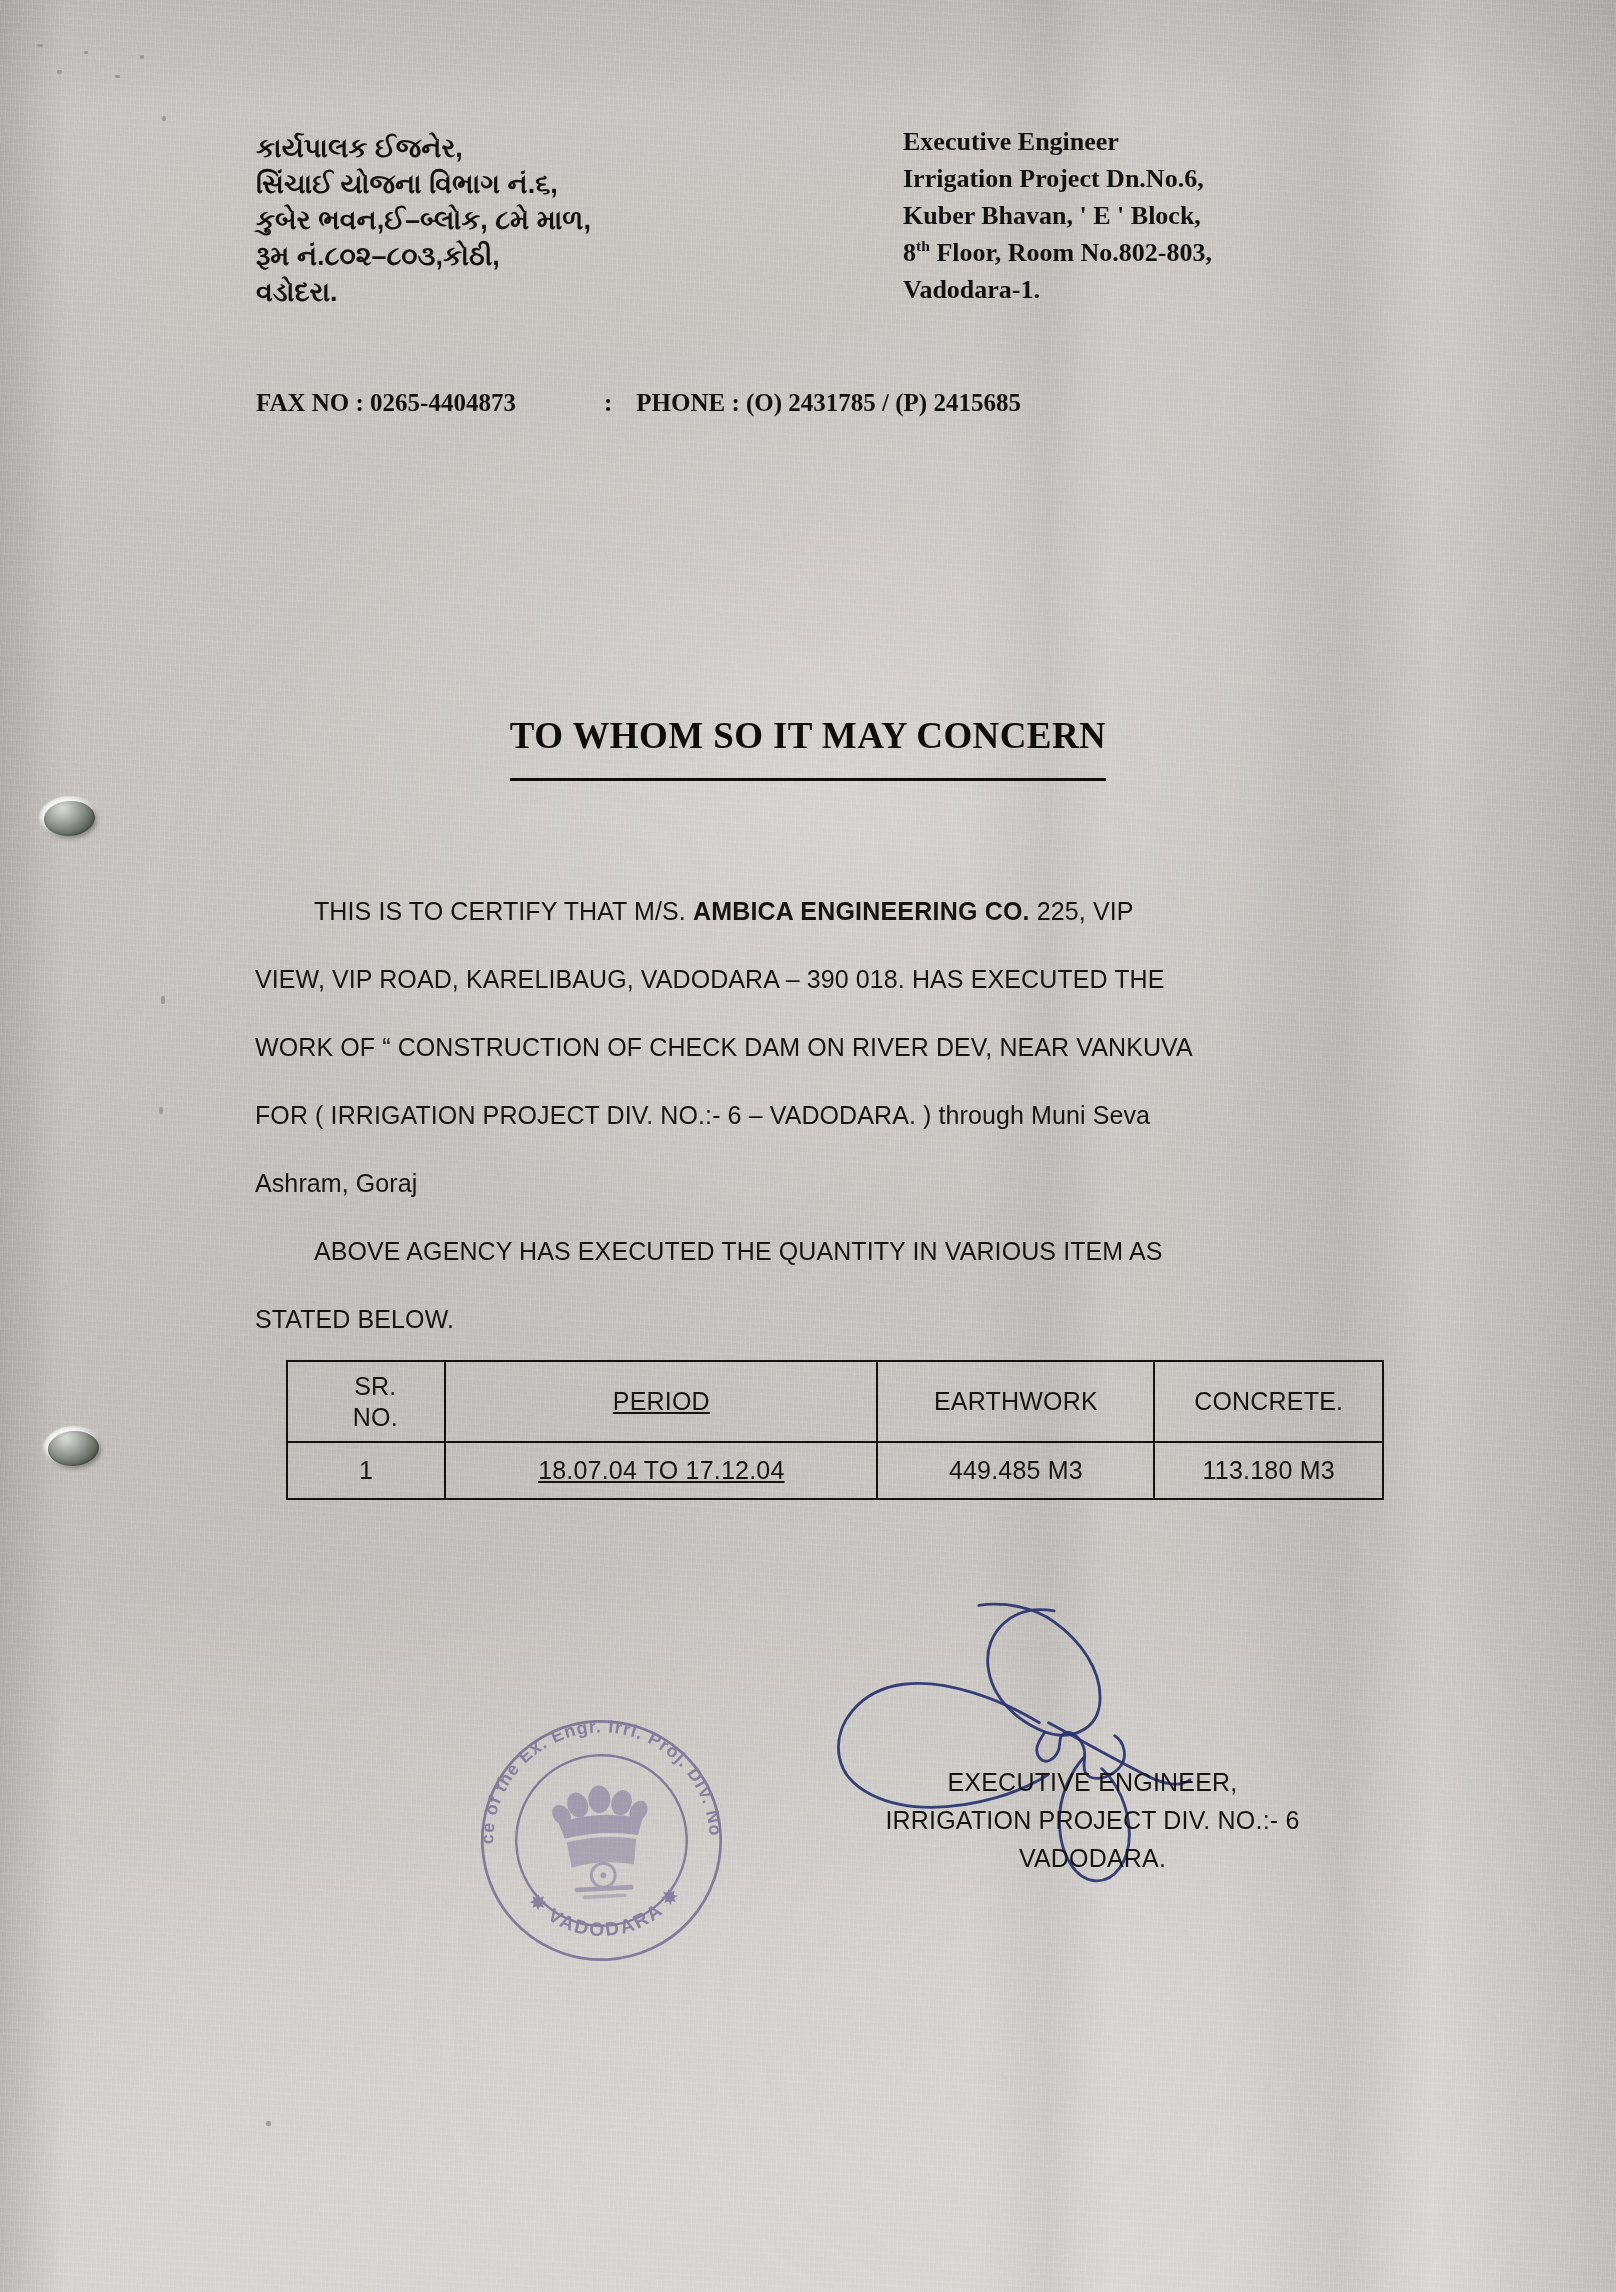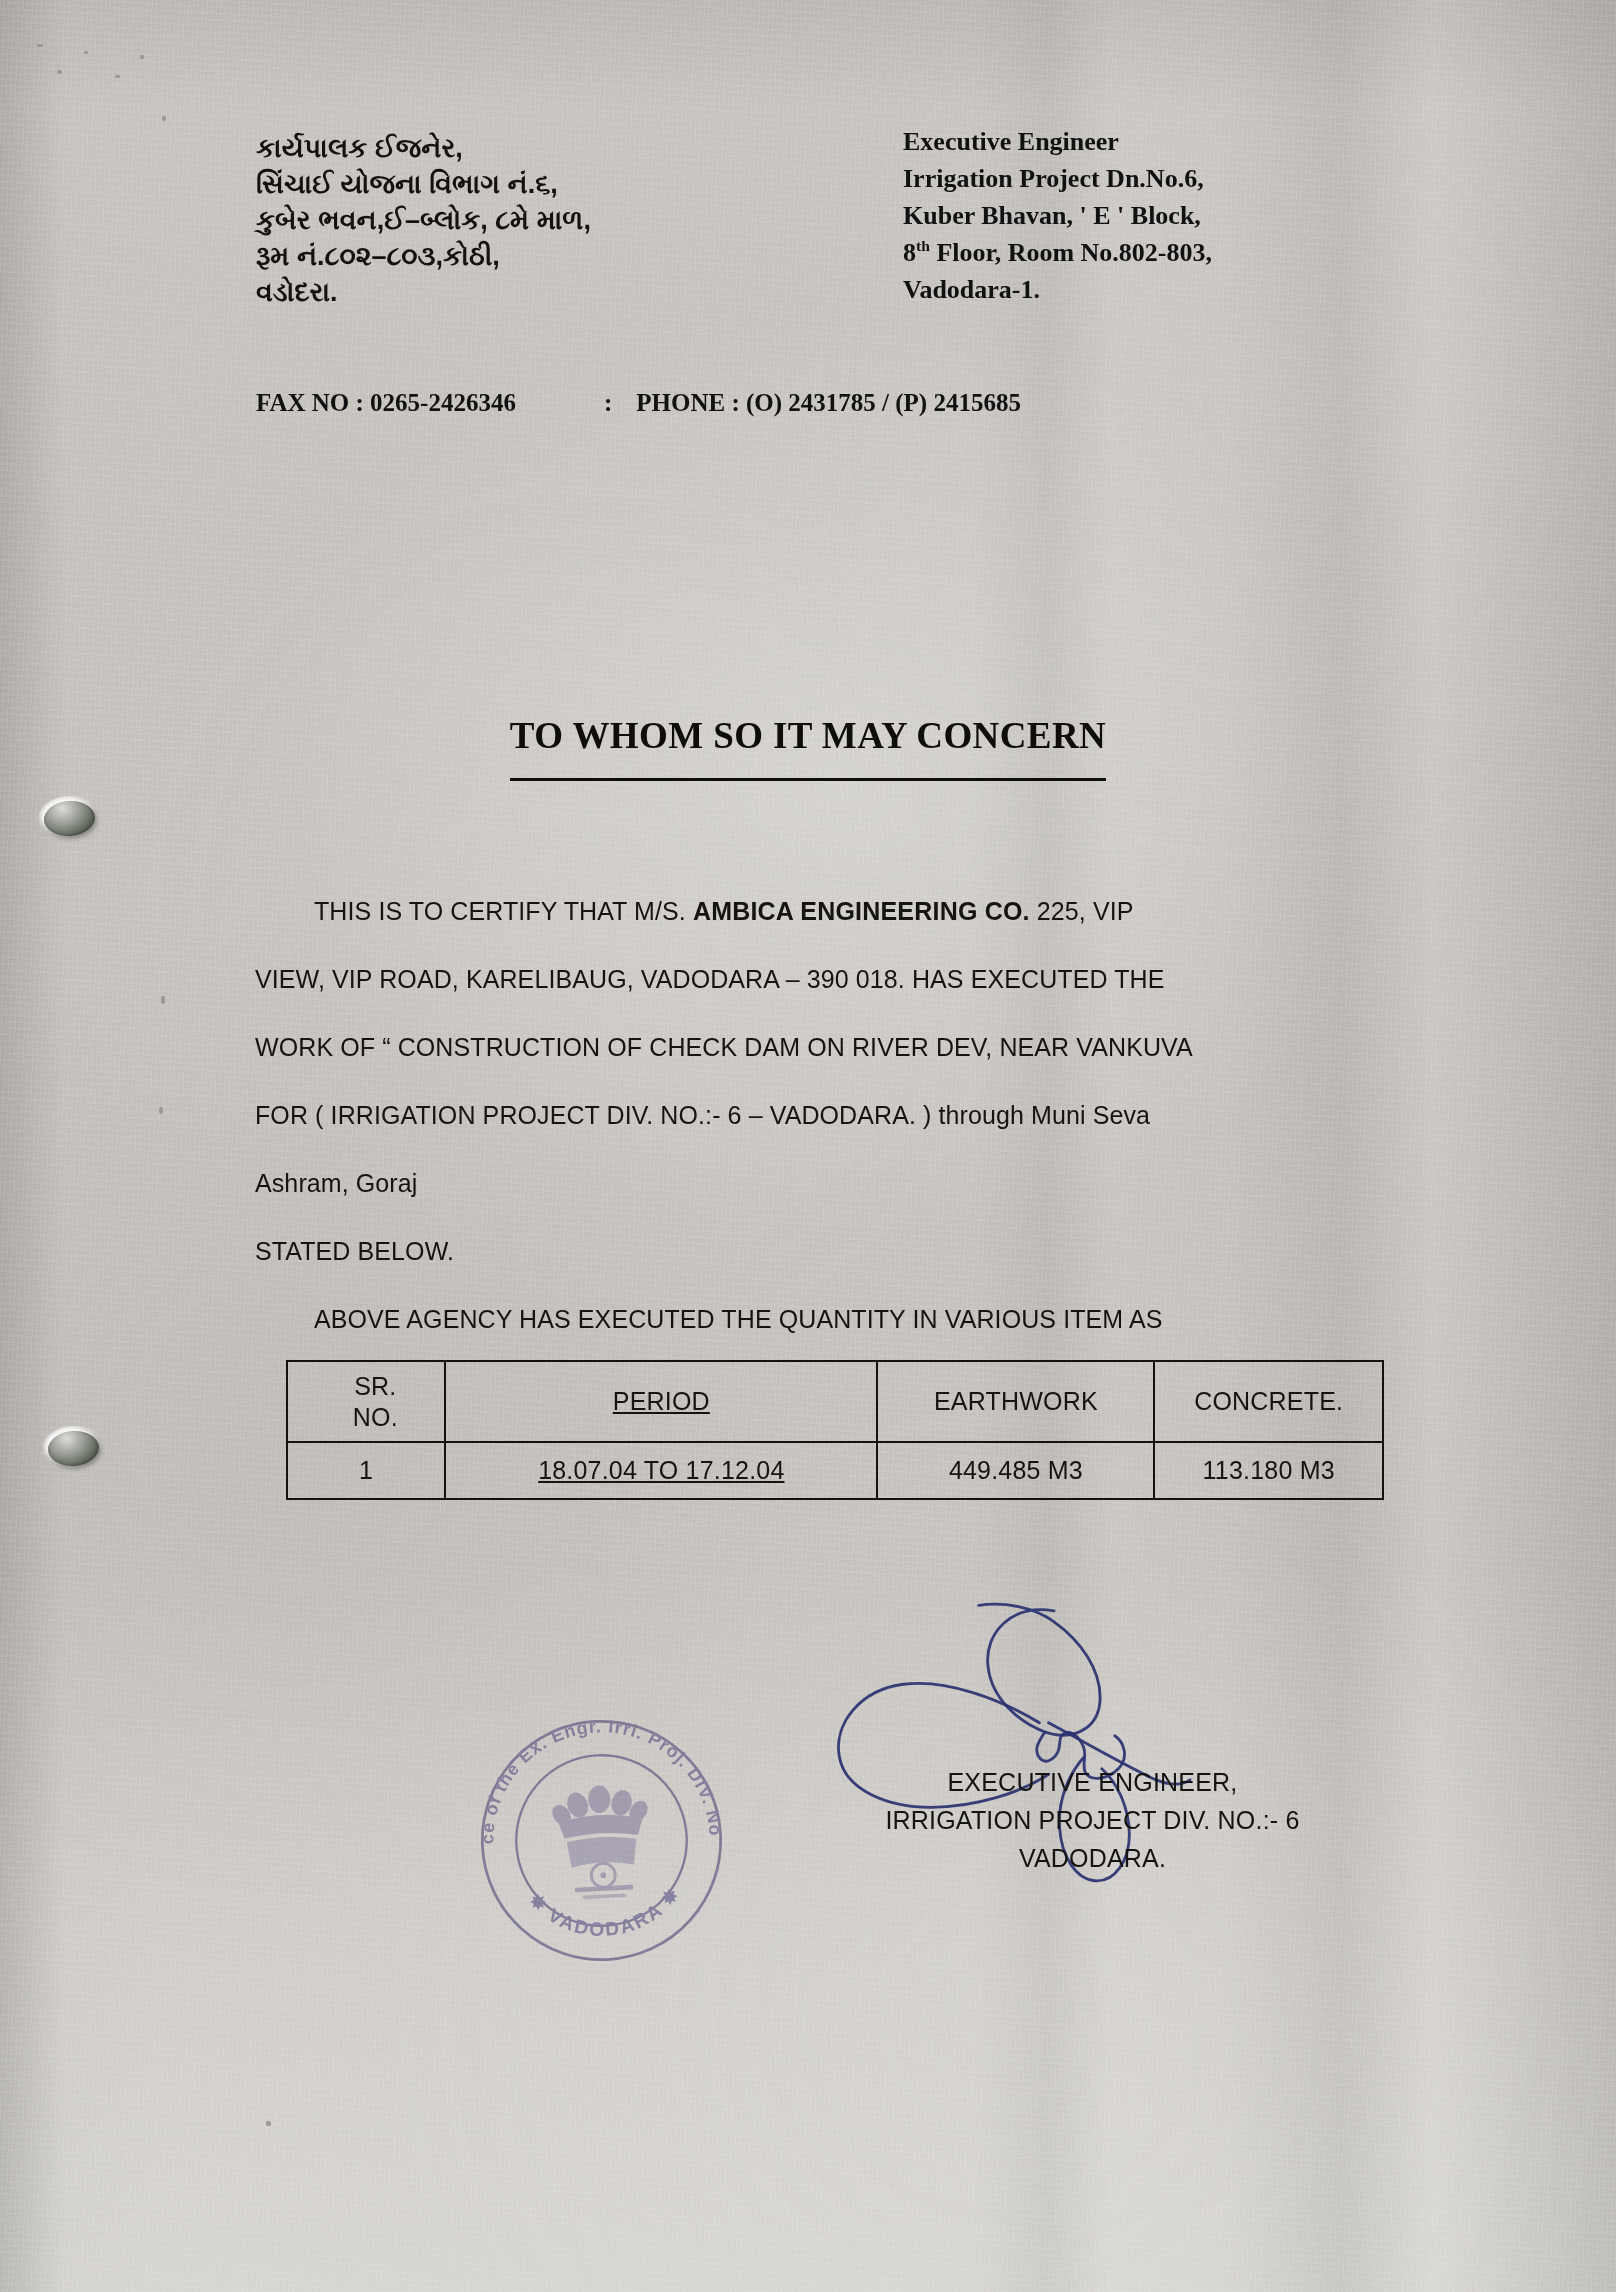--- a/index.html
+++ b/index.html
@@ -195,34 +195,34 @@
         <div>Executive Engineer</div>
         <div>Irrigation Project Dn.No.6,</div>
         <div>Kuber Bhavan, ' E ' Block,</div>
         <div><span>8</span><sup>th</sup><span> Floor, Room No.802-803,</span></div>
         <div>Vadodara-1.</div>
       </div>
     </div>
 
     <div class="rule" style="top:376px;"></div>
 
-    <div class="faxline"><span>FAX NO : </span><span>0265-2426346</span><span class="sp1"></span><span>:</span><span class="sp2"></span><span>PHONE  : </span><span>(O) 2431785 / (P) 2415685</span></div>
+    <div class="faxline"><span>FAX NO : </span><span>0265-4404873</span><span class="sp1"></span><span>:</span><span class="sp2"></span><span>PHONE  : </span><span>(O) 2431785 / (P) 2415685</span></div>
 
     <div class="rule" style="top:451px;"></div>
 
     <div class="title"><span>TO WHOM SO IT MAY CONCERN</span></div>
 
     <div class="body">
       <p><span class="ind"></span><span>THIS IS TO CERTIFY THAT M/S. </span><b>AMBICA ENGINEERING CO.</b><span> 225, VIP</span></p>
       <p>VIEW, VIP ROAD, KARELIBAUG, VADODARA – 390 018. HAS EXECUTED THE</p>
       <p>WORK OF “ CONSTRUCTION OF CHECK DAM ON RIVER DEV, NEAR VANKUVA</p>
       <p>FOR ( IRRIGATION PROJECT DIV. NO.:- 6 – VADODARA. ) through Muni Seva</p>
       <p>Ashram, Goraj</p>
+      <p><span class="ind"></span><span>ABOVE AGENCY HAS EXECUTED THE QUANTITY IN VARIOUS ITEM AS</span></p>
       <p>STATED BELOW.</p>
-      <p><span class="ind"></span><span>ABOVE AGENCY HAS EXECUTED THE QUANTITY IN VARIOUS ITEM AS</span></p>
     </div>
 
     <table id="tbl">
       <tbody>
           <tr class="rh">
         <td class="c0 srno">
           <div>SR.</div>
           <div>NO.</div>
         </td>
         <td class="c1">PERIOD</td>

